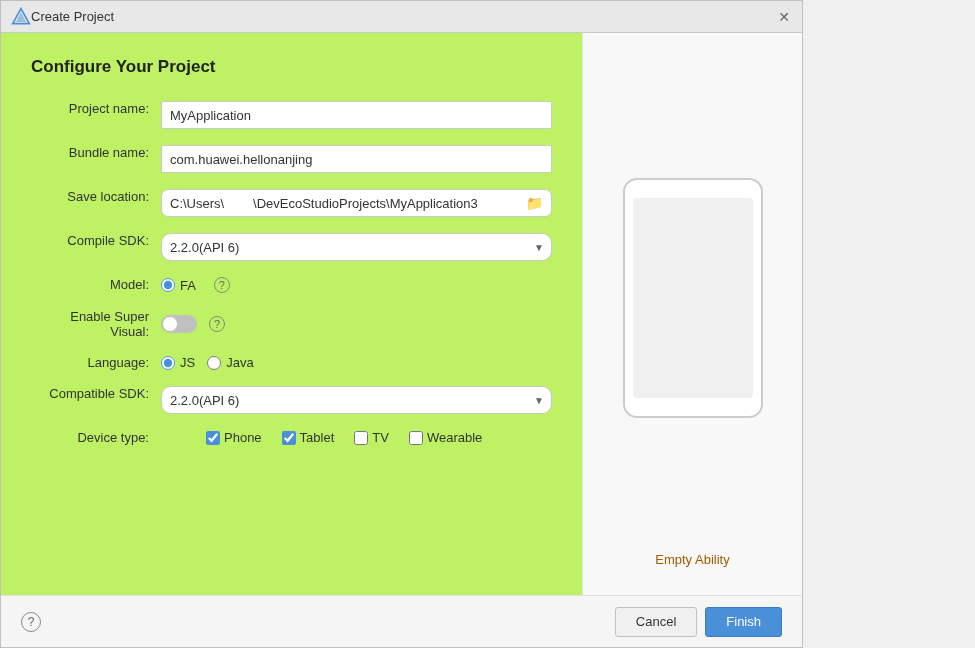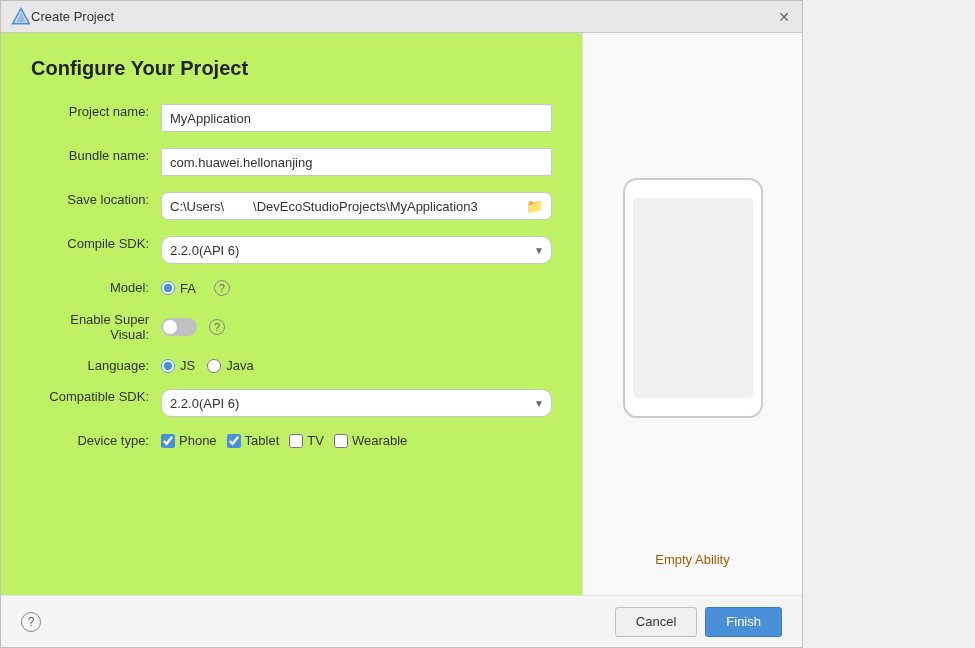--- a/index.html
+++ b/index.html
@@ -65,21 +65,21 @@
       background: #f8f8f8;
       border-left: 1px solid #e0e0e0;
       display: flex;
       flex-direction: column;
       align-items: center;
       justify-content: space-between;
       padding: 20px 10px;
     }
 
     .page-title {
-      font-size: 20px;
+      font-size: 17px;
       font-weight: 600;
       color: #222;
       margin-bottom: 24px;
     }
 
     .form-row {
       display: flex;
       margin-bottom: 16px;
     }
 
@@ -215,22 +215,23 @@
       justify-content: center;
       font-size: 11px;
       color: #666;
       cursor: pointer;
       margin-left: 6px;
     }
 
     .checkbox-group {
       display: flex;
       align-items: center;
-      gap: 10px;
+      gap: 20px;
       flex-wrap: wrap;
+      margin-left: 45px;
     }
 
     .checkbox-item {
       display: flex;
       align-items: center;
       gap: 4px;
       cursor: pointer;
     }
 
     .checkbox-item input[type="checkbox"] {

